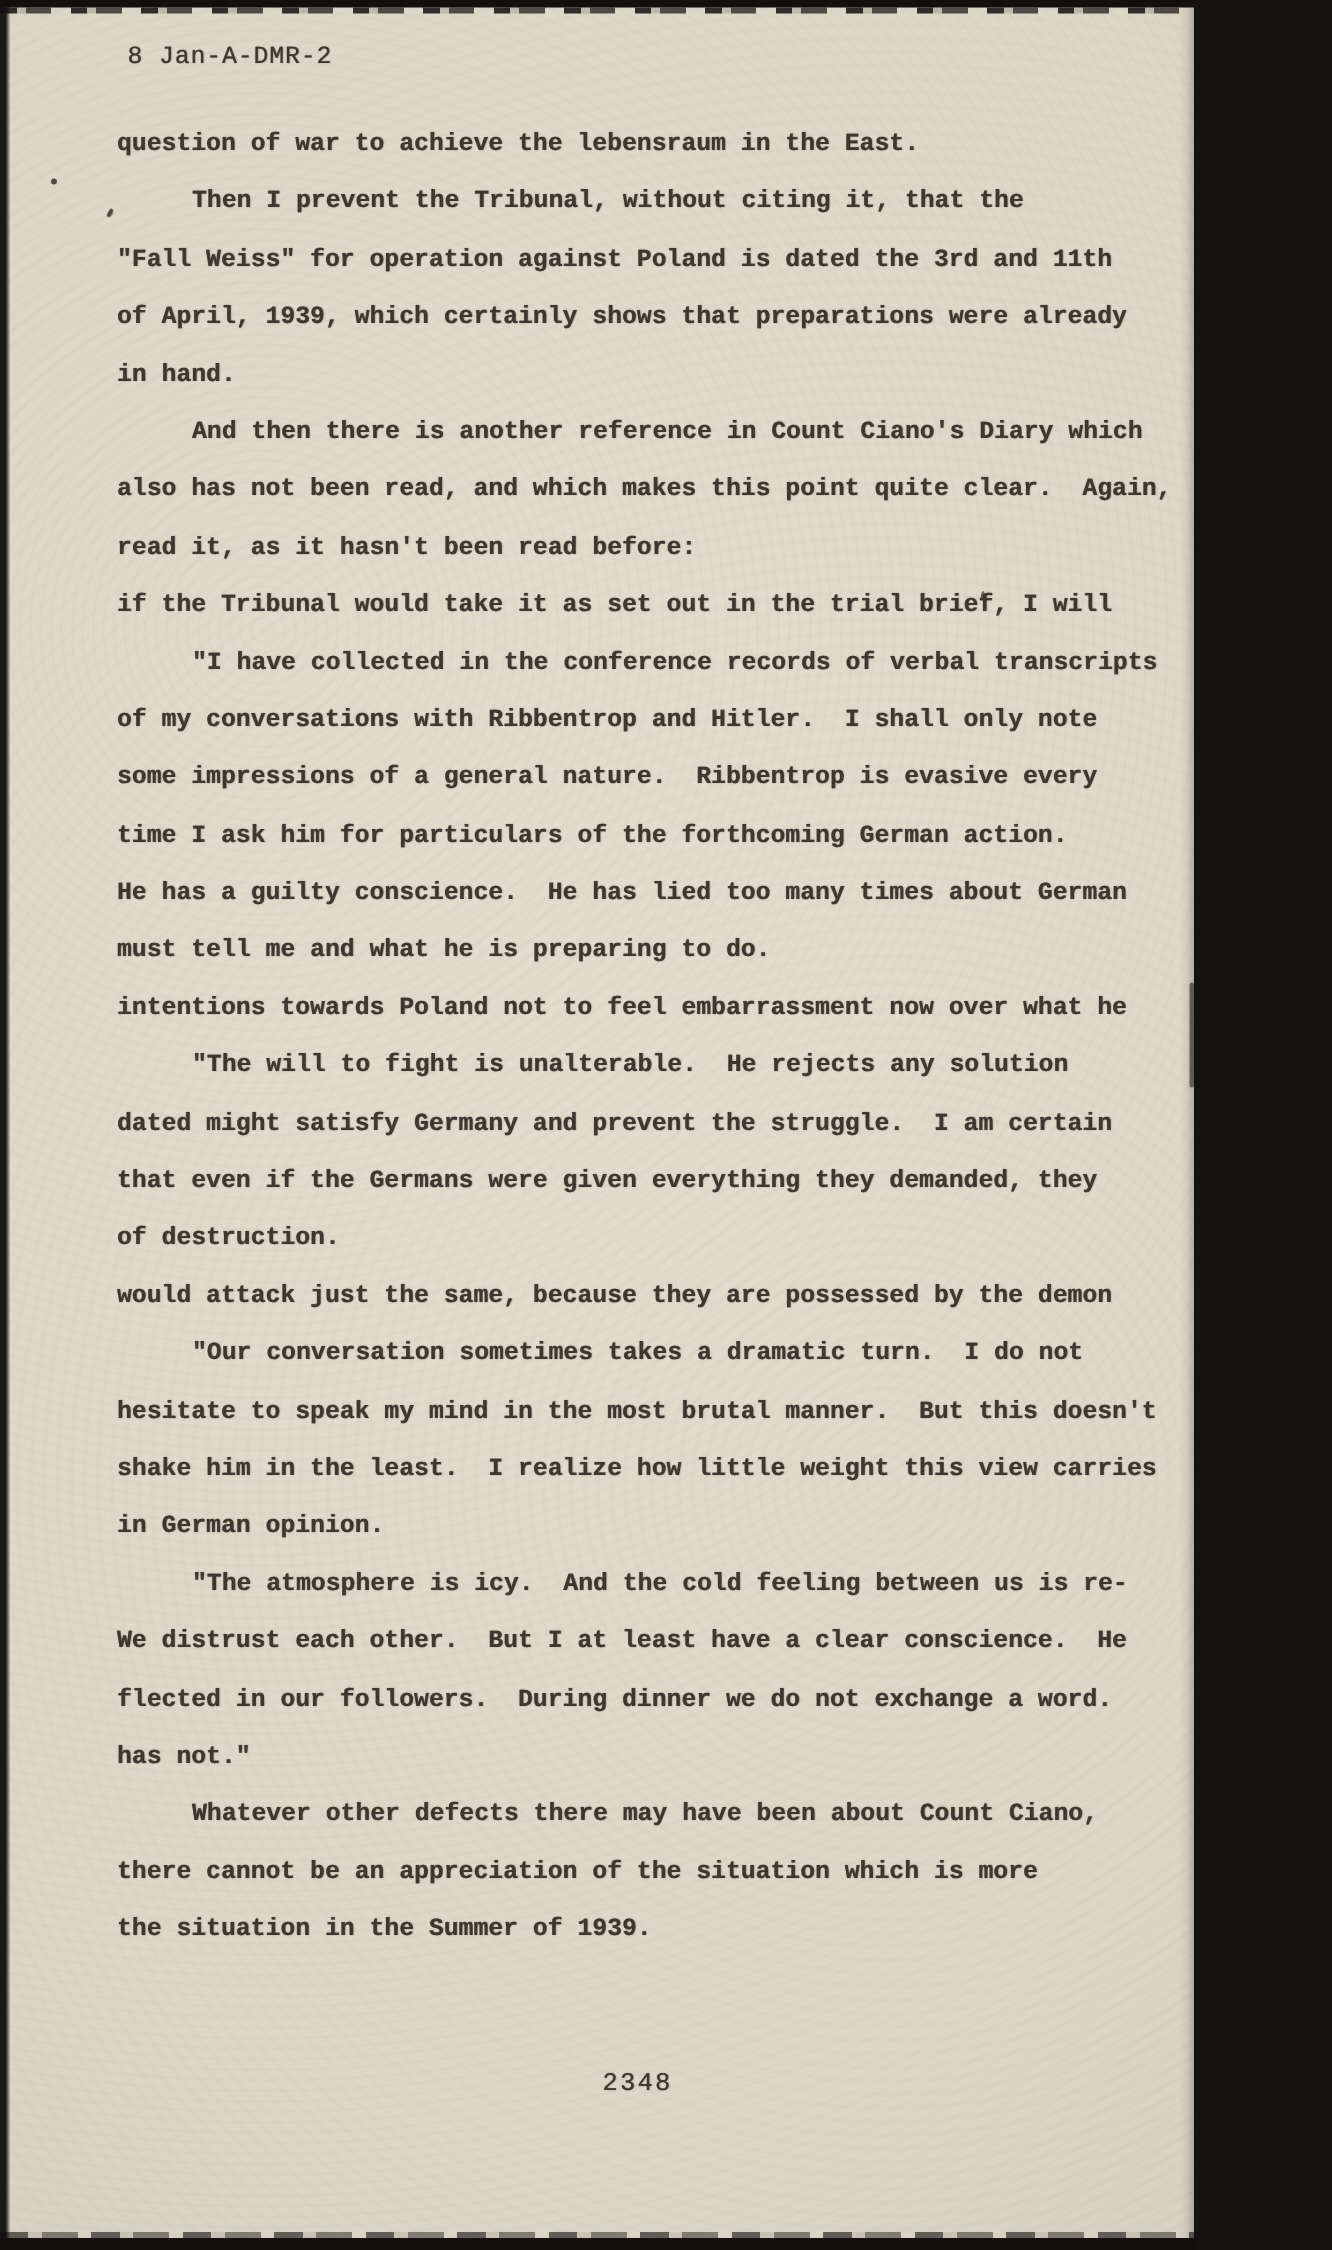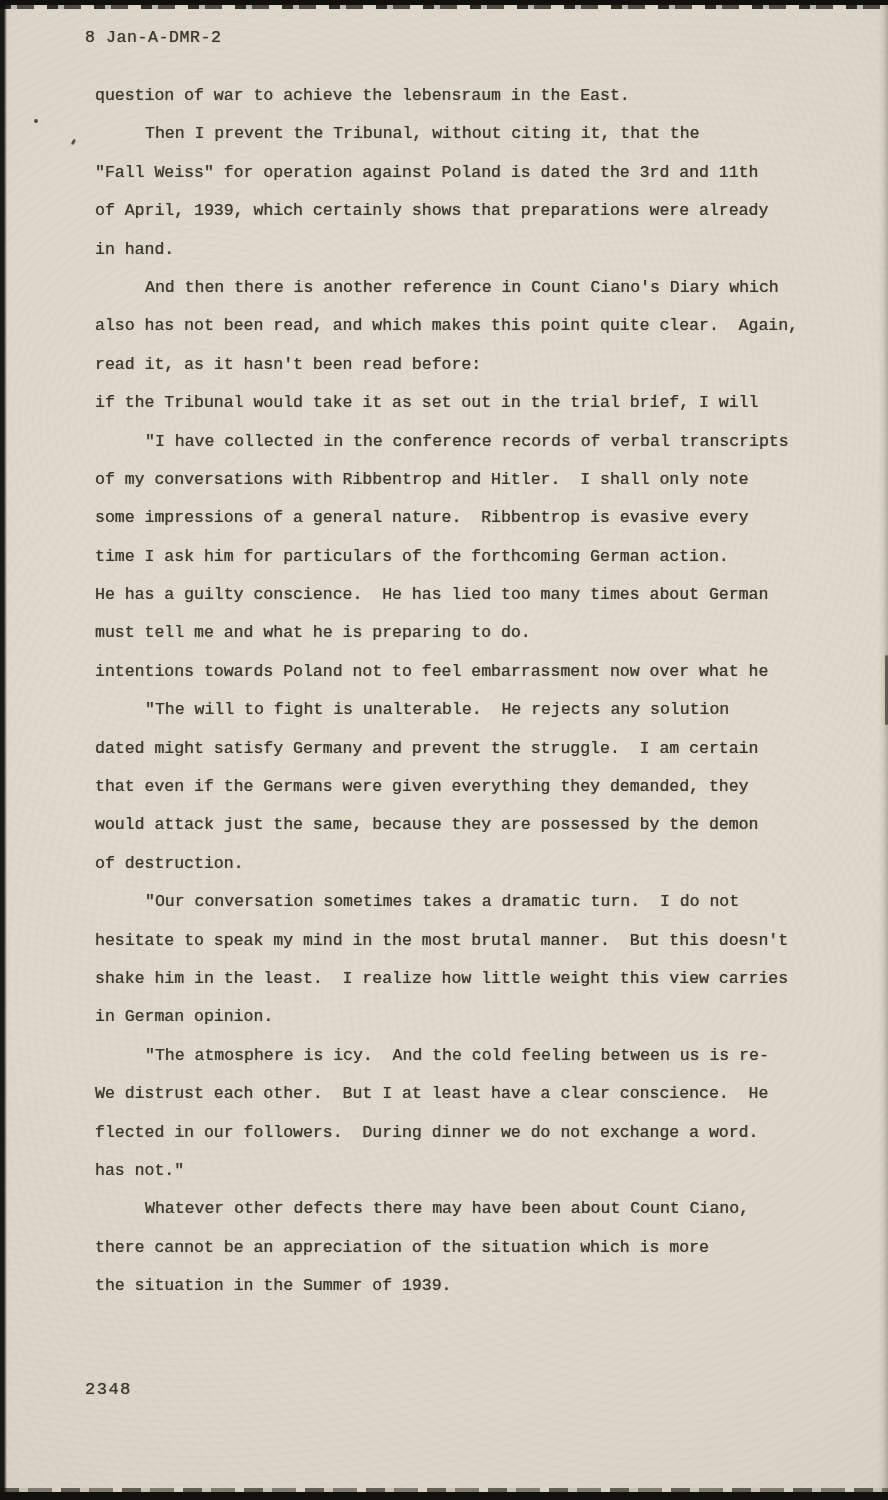--- a/index.html
+++ b/index.html
@@ -3,21 +3,21 @@
 <meta charset="utf-8">
 <style>
   html, body { margin:0; padding:0; }
   body {
     width:888px; height:1500px;
     background:#14120f;
     font-family:"Liberation Mono","DejaVu Sans Mono",monospace;
     overflow:hidden;
   }
   .scan {
-    position:absolute; left:0; top:0; width:888px; height:1500px;
+    position:absolute; left:0; top:0; width:796px; height:1500px;
     background:
       repeating-radial-gradient(circle at 22% 28%, rgba(115,105,85,0.025) 0 2px, transparent 2px 7px),
       repeating-radial-gradient(circle at 74% 66%, rgba(115,105,85,0.02) 0 3px, transparent 3px 9px),
       radial-gradient(ellipse 120% 90% at 48% 42%, #e2ddcf 0%, #dcd7c8 55%, #d1ccbd 100%);
     box-shadow: inset -3px 0 7px rgba(45,40,32,.22), inset 0 -2px 5px rgba(45,40,32,.18);
   }
   .edge { position:absolute; }
   .edge-top { top:0; left:0; right:0; height:5px; background:#12100d; }
   .edge-top::after {
     content:""; position:absolute; top:5px; left:0; right:0; height:4px;
@@ -45,30 +45,30 @@
 
   .typed {
     color:#3c3830;
     text-shadow: .3px .3px .8px rgba(60,56,48,.65), -.2px 0 .4px rgba(60,56,48,.35);
   }
   .doc-header {
     position:absolute; left:85px; top:28px;
     font-size:16.5px; letter-spacing:.6px; white-space:pre;
   }
   .doc-body {
-    position:absolute; left:95px; top:86px; width:720px;
+    position:absolute; left:78px; top:86px; width:720px;font-weight:bold;
   }
   .line {
     margin:0; white-space:pre;
     font-size:16.5px; line-height:20px; height:38.4px;
   }
   .line.indent { padding-left:50px; }
   .page-number {
     position:absolute; left:85px; top:1380px; width:680px;
-    text-align:left; font-size:17px; letter-spacing:1.5px;
+    text-align:center; font-size:17px; letter-spacing:1.5px;
   }
 </style>
 </head>
 <body>
 
 <div class="scan">
   <div class="edge edge-top"></div>
   <div class="edge edge-bottom"></div>
   <div class="edge edge-left"></div>
   <div class="edge edge-right"></div>
@@ -92,22 +92,22 @@
       <p class="line typed indent">"I have collected in the conference records of verbal transcripts</p>
       <p class="line typed">of my conversations with Ribbentrop and Hitler.  I shall only note</p>
       <p class="line typed">some impressions of a general nature.  Ribbentrop is evasive every</p>
       <p class="line typed">time I ask him for particulars of the forthcoming German action.</p>
       <p class="line typed">He has a guilty conscience.  He has lied too many times about German</p>
       <p class="line typed">must tell me and what he is preparing to do.</p>
       <p class="line typed">intentions towards Poland not to feel embarrassment now over what he</p>
       <p class="line typed indent">"The will to fight is unalterable.  He rejects any solution</p>
       <p class="line typed">dated might satisfy Germany and prevent the struggle.  I am certain</p>
       <p class="line typed">that even if the Germans were given everything they demanded, they</p>
+      <p class="line typed">of destruction.</p>
       <p class="line typed">would attack just the same, because they are possessed by the demon</p>
-      <p class="line typed">of destruction.</p>
       <p class="line typed indent">"Our conversation sometimes takes a dramatic turn.  I do not</p>
       <p class="line typed">hesitate to speak my mind in the most brutal manner.  But this doesn't</p>
       <p class="line typed">shake him in the least.  I realize how little weight this view carries</p>
       <p class="line typed">in German opinion.</p>
       <p class="line typed indent">"The atmosphere is icy.  And the cold feeling between us is re-</p>
       <p class="line typed">We distrust each other.  But I at least have a clear conscience.  He</p>
       <p class="line typed">flected in our followers.  During dinner we do not exchange a word.</p>
       <p class="line typed">has not."</p>
       <p class="line typed indent">Whatever other defects there may have been about Count Ciano,</p>
       <p class="line typed">there cannot be an appreciation of the situation which is more</p>

